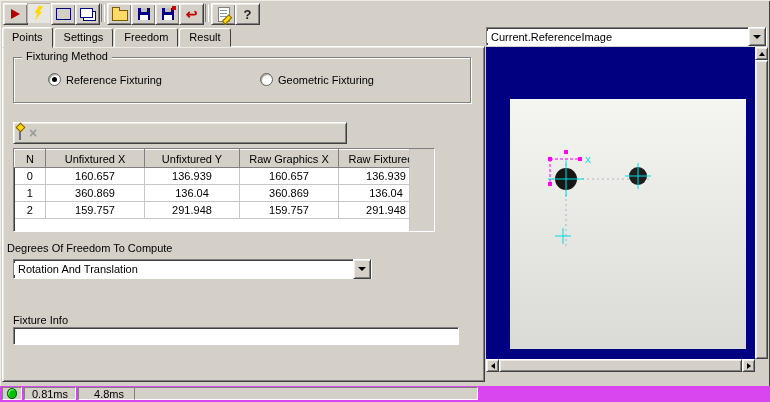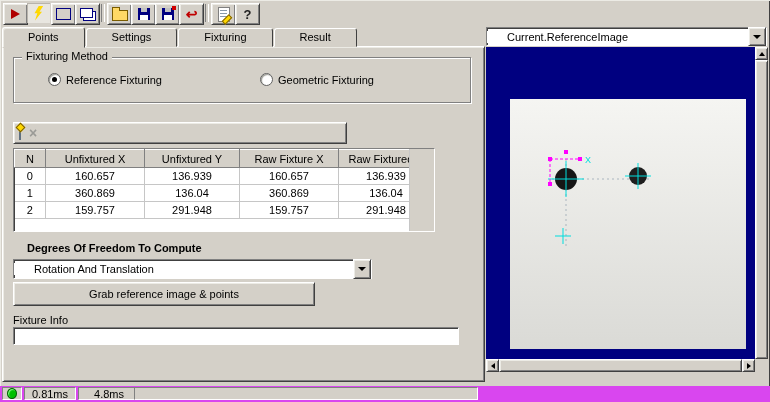--- a/index.html
+++ b/index.html
@@ -29,21 +29,21 @@
   .ico-save::before{content:"";position:absolute;top:0;left:3px;width:6px;height:4px;background:#c0c0c0;}
   .ico-save::after{content:"";position:absolute;bottom:0;left:2px;width:8px;height:5px;background:#fff;}
   .reddot{position:absolute;top:-2px;right:-2px;width:4px;height:4px;background:#d00000;}
   .glyph{font-weight:bold;font-size:14px;line-height:1;}
   .ico-page{width:10px;height:13px;background:#fff;border:1px solid #808080;position:relative;}
   .ico-page::before{content:"";position:absolute;left:1px;top:2px;width:7px;height:8px;
         background:repeating-linear-gradient(#8899aa 0 1px,#fff 1px 3px);}
   .ico-page::after{content:"";position:absolute;right:-3px;bottom:-1px;width:8px;height:3px;background:#ffd800;border:1px solid #7a5c00;transform:rotate(-45deg);}
   
   .tabbar{position:absolute;left:2px;top:28px;height:19px;display:flex;align-items:flex-end;z-index:3;}
-  .tab{height:17px;line-height:17px;padding:0 25px;background:#d4d0c8;margin-right:1px;
+  .tab{height:17px;line-height:17px;padding:0 9px;background:#d4d0c8;margin-right:1px;
        border:1px solid;border-color:#ffffff #404040 #d4d0c8 #ffffff;border-radius:3px 3px 0 0;cursor:default;}
   .tab.active{height:19px;line-height:19px;margin-bottom:-1px;z-index:4;position:relative;
        box-shadow:inset 1px 1px 0 #ecebe5;}
   
   .panel{position:absolute;left:2px;top:46px;width:481px;height:334px;z-index:2;}
   .groupbox{position:absolute;left:10px;top:10px;width:456px;height:44px;
        border:1px solid #808080;box-shadow:inset 1px 1px 0 #ffffff,1px 1px 0 #ffffff;}
   .grouplabel{position:absolute;top:-8px;left:8px;background:#d4d0c8;padding:0 4px;}
   .radio{position:absolute;display:flex;align-items:center;gap:5px;cursor:default;}
   .rdot{width:11px;height:11px;border-radius:50%;background:#fff;border:1px solid #606060;
@@ -56,23 +56,23 @@
       linear-gradient(#fff 0 2px,#9ab0c4 2px 3px,#fff 3px 6px,#9ab0c4 6px 7px,#fff 7px);position:relative;}
   .ico-grid::after{content:"";position:absolute;left:-3px;top:-3px;width:5px;height:5px;background:#ffd800;transform:rotate(45deg);border:1px solid #7a5c00;}
   .xdel{color:#9a9a96;font-weight:bold;font-size:14px;line-height:1;}
   .gridwrap{position:absolute;left:10px;top:101px;width:420px;height:82px;background:#fff;overflow:hidden;}
   table.pp{border-collapse:collapse;table-layout:fixed;}
   table.pp th{height:17px;background:#d4d0c8;font-weight:normal;font-size:11px;
       border-top:1px solid #ffffff;border-left:1px solid #ffffff;border-right:1px solid #808080;border-bottom:1px solid #808080;padding:0 2px;}
   table.pp td{height:16px;background:#fff;text-align:center;font-size:11px;
       border-right:1px solid #c6c6c6;border-bottom:1px solid #c6c6c6;padding:0 2px;}
   .gridfiller{position:absolute;right:0;top:0;width:24px;height:100%;background:#d4d0c8;border-left:1px solid #c6c6c6;}
-  .doflabel{position:absolute;left:24px;top:195px;font-weight:bold;}
+  .doflabel{position:absolute;left:4px;top:195px;}
   .combo{position:absolute;height:20px;display:flex;align-items:center;box-sizing:border-box;}
-  .combo .ctext{flex:1;padding-left:20px;background:#fff;white-space:nowrap;overflow:hidden;}
+  .combo .ctext{flex:1;padding-left:4px;background:#fff;white-space:nowrap;overflow:hidden;}
   .combo .cbtn{width:16px;height:100%;display:flex;align-items:center;justify-content:center;flex:none;}
   .darr{width:0;height:0;border:4px solid transparent;border-top:4px solid #000;margin-top:4px;}
   .dof-combo{left:10px;top:212px;width:359px;}
   .grabbtn{position:absolute;left:10px;top:235px;width:300px;height:22px;display:flex;align-items:center;justify-content:center;cursor:default;}
   .filabel{position:absolute;left:10px;top:267px;text-align:center;}
   .fiinput{position:absolute;left:10px;top:280px;width:446px;height:18px;box-sizing:border-box;
       font-family:"Liberation Sans",sans-serif;font-size:11px;padding:0 3px;outline:none;}
   
   .imgcombo{left:486px;top:27px;width:281px;height:19px;position:absolute;}
   .imgframe{position:absolute;left:486px;top:47px;width:282px;height:338px;background:#d4d0c8;}
@@ -132,21 +132,21 @@
         <span class="ico-page"></span>
       </div>
     <div class="tbtn out" style="left:235px">
         <span class="glyph" style="color:#202020;font-size:13px">?</span>
       </div>
   </div>
 
   <div class="tabbar">
     <div class="tab active">Points</div>
     <div class="tab">Settings</div>
-    <div class="tab">Fixturing</div>
+    <div class="tab">Freedom</div>
     <div class="tab">Result</div>
   </div>
 
   <div class="panel out">
 
     <div class="groupbox">
       <span class="grouplabel">Fixturing Method</span>
       <label class="radio" style="left:246px;top:15px">
         <span class="rdot"></span>
         <span>Geometric Fixturing</span>
@@ -164,21 +164,21 @@
       <span class="xdel">×</span>
     </div>
 
     <div class="gridwrap field">
       <table class="pp">
         <thead>
           <tr>
             <th style="width:26px">N</th>
             <th style="width:94px">Unfixtured X</th>
             <th style="width:90px">Unfixtured Y</th>
-            <th style="width:94px">Raw Fixture X</th>
+            <th style="width:94px">Raw Graphics X</th>
             <th style="width:90px">Raw Fixtured Y</th>
           </tr>
         </thead>
         <tbody>
           <tr>
             <td>0</td>
             <td>160.657</td>
             <td>136.939</td>
             <td>160.657</td>
             <td>136.939</td>
@@ -203,21 +203,20 @@
     </div>
 
     <div class="doflabel">Degrees Of Freedom To Compute</div>
     <div class="combo dof-combo field">
       <span class="ctext">Rotation And Translation</span>
       <span class="cbtn out">
           <span class="darr"></span>
         </span>
     </div>
 
-    <div class="grabbtn out">Grab reference image &amp; points</div>
 
     <div class="filabel">Fixture Info</div>
     <input class="fiinput field" value="" style="">
   </div>
 
   <div class="combo imgcombo field">
     <span class="ctext">Current.ReferenceImage</span>
     <span class="cbtn out">
         <span class="darr"></span>
       </span>

